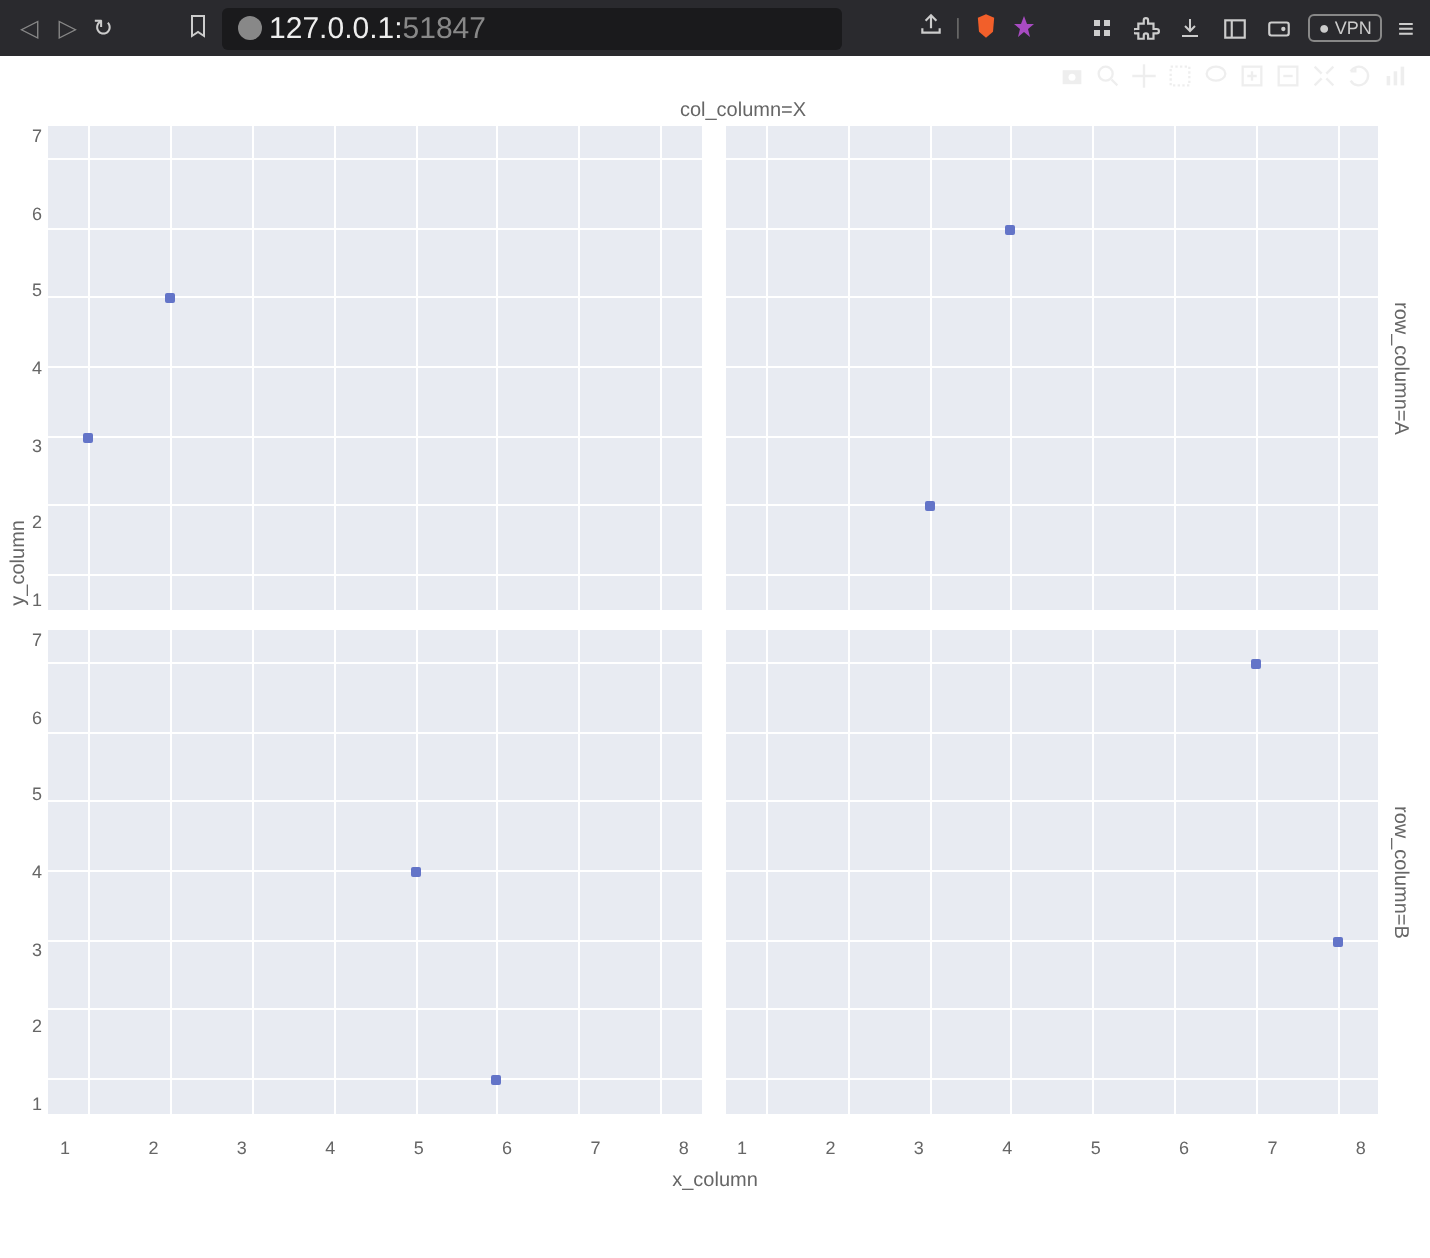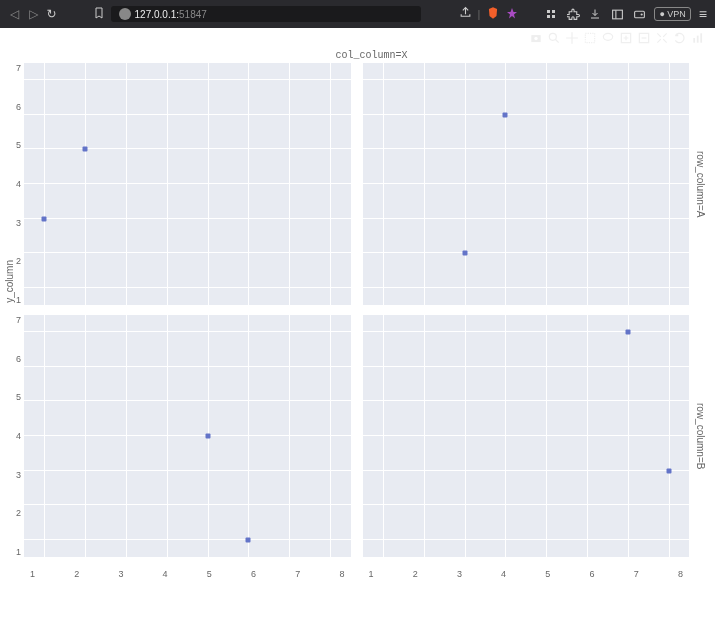--- a/index.html
+++ b/index.html
@@ -5,38 +5,38 @@
   * { box-sizing: border-box; margin: 0; padding: 0; }
   body { font-family: -apple-system, BlinkMacSystemFont, "Segoe UI", Arial, sans-serif; background: #fff; width: 715px; }
   
   
   .browser-bar { background: #2a2a2e; height: 28px; display: flex; align-items: center; padding: 0 8px; gap: 6px; color: #ccc; font-size: 11px; }
   .nav-arrow { color: #888; font-size: 12px; cursor: pointer; padding: 0 2px; }
   .reload { color: #ccc; font-size: 12px; cursor: pointer; margin-right: 30px; }
   .bookmark { color: #ccc; font-size: 13px; }
   .addr { background: #1a1a1c; border-radius: 3px; padding: 2px 8px; display: flex; align-items: center; gap: 4px; flex: 0 0 310px; }
   .addr-icon { width: 12px; height: 12px; background: #888; border-radius: 50%; display: inline-block; }
-  .addr-text { color: #eee; font-size: 10px; }
+  .addr-text { color: #eee; font-size: 15px; }
   .addr-text .dim { color: #888; }
   .spacer { flex: 1; }
   .share { color: #ccc; font-size: 13px; }
   .brave { width: 14px; height: 14px; }
   .right-icons { display: flex; align-items: center; gap: 8px; margin-left: 20px; }
   .ext-icon { width: 14px; height: 14px; display: inline-flex; align-items: center; justify-content: center; color: #ccc; font-size: 12px; }
   .vpn { border: 1px solid #888; border-radius: 3px; padding: 1px 4px; font-size: 9px; color: #ccc; }
   .menu { color: #ccc; font-size: 14px; }
   
   
   .modebar { height: 20px; display: flex; justify-content: flex-end; align-items: center; padding: 4px 10px; gap: 4px; }
   .modebtn { width: 14px; height: 14px; opacity: 0.08; }
   
   
   .chart-wrap { padding: 0 4px 8px 4px; }
   .facet-grid { position: relative; }
-  .col-titles { display: flex; margin-left: 50px; margin-right: 22px; font-family: Liberation Mono, monospace; }
+  .col-titles { display: flex; margin-left: 50px; margin-right: 22px; }
   .col-title { flex: 1; text-align: center; font-size: 10px; color: #666; padding: 2px 0; }
   .rows { display: flex; flex-direction: column; }
   .row { display: flex; align-items: stretch; margin-bottom: 10px; }
   .y-ticks { width: 20px; display: flex; flex-direction: column; justify-content: space-between; align-items: flex-end; font-size: 9px; color: #666; padding-right: 3px; }
   .row-title { width: 22px; display: flex; align-items: center; justify-content: center; }
   .row-title span { writing-mode: vertical-rl; font-size: 10px; color: #666; white-space: nowrap; }
   .panels { flex: 1; display: flex; gap: 12px; }
   .panel { flex: 1; background: #e8ebf2; position: relative; height: 242px; }
   .panel .grid-v, .panel .grid-h { position: absolute; background: #fff; }
   .panel .grid-v { width: 1px; top: 0; bottom: 0; }
@@ -294,14 +294,15 @@
           <span>1</span>
           <span>2</span>
           <span>3</span>
           <span>4</span>
           <span>5</span>
           <span>6</span>
           <span>7</span>
           <span>8</span>
         </div>
       </div>
+    <div class="xlabel">x_column</div>
   </div>
 </div>
 
 </body></html>

